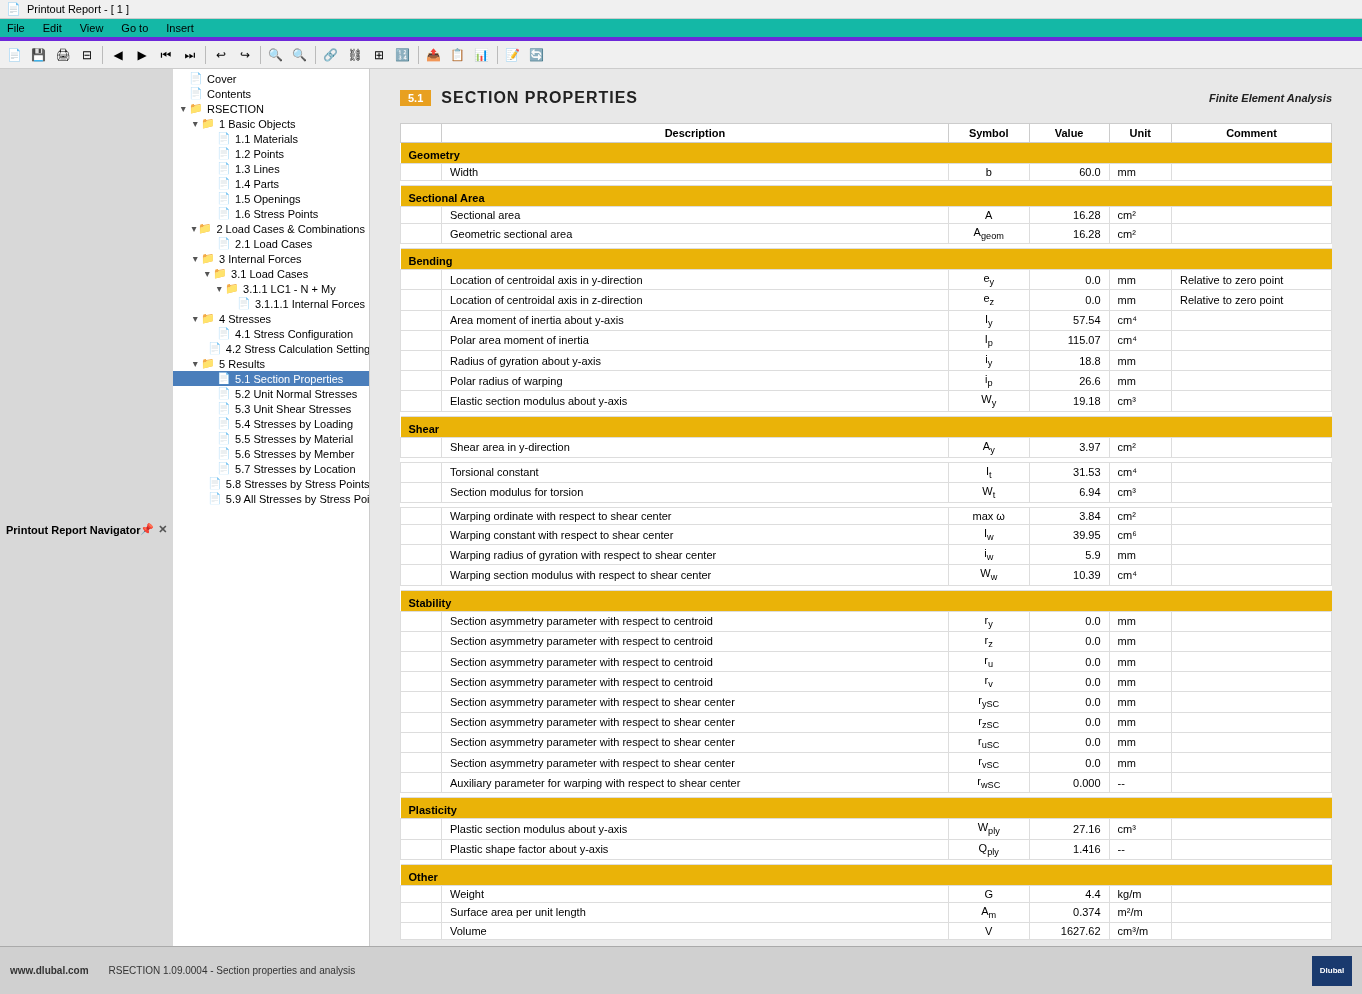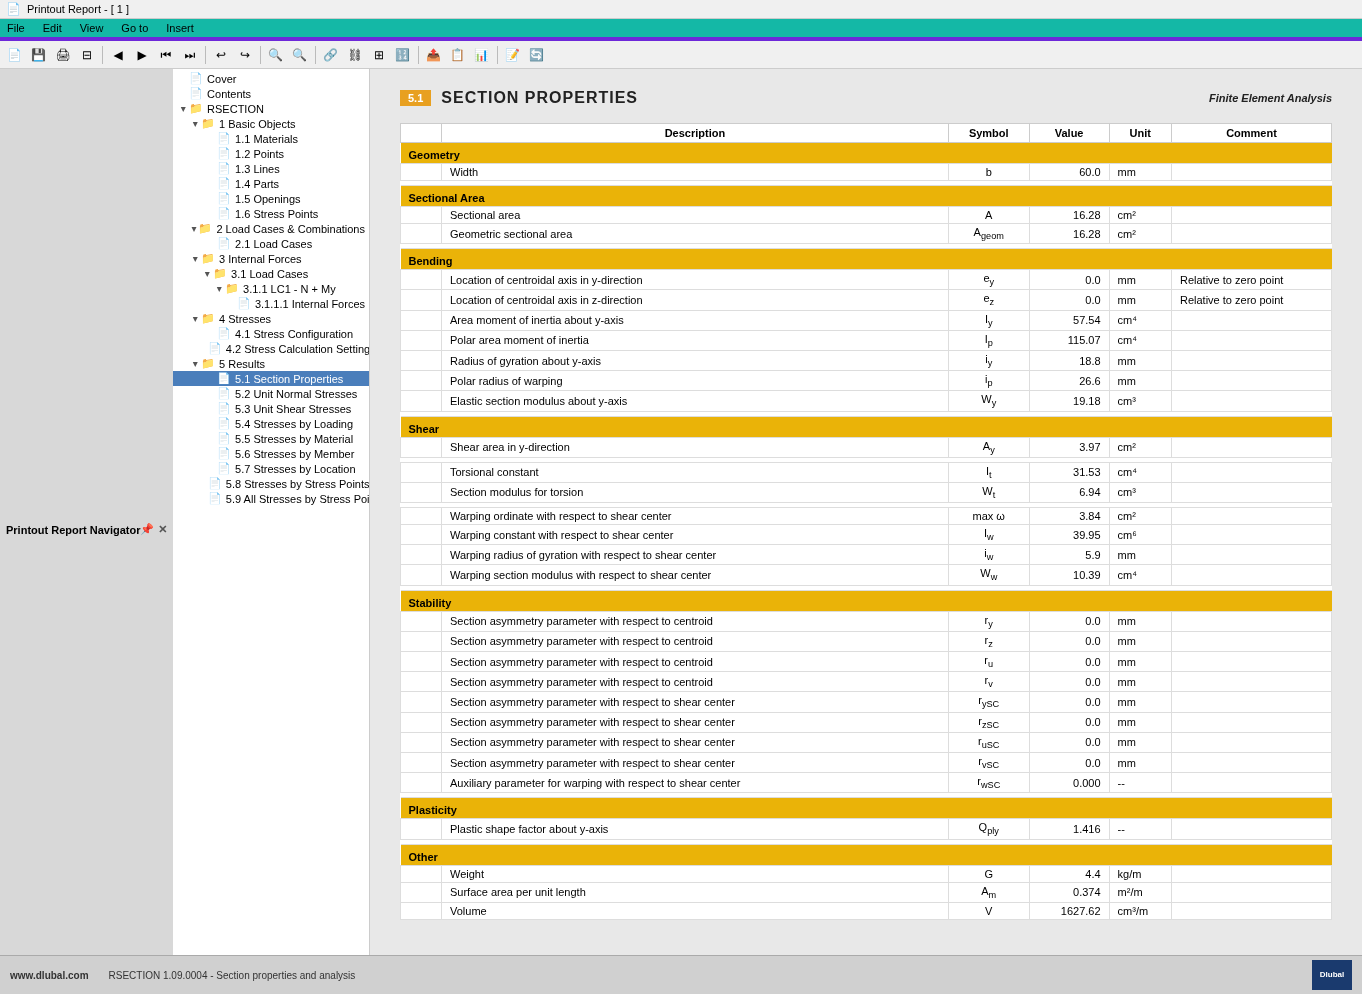--- a/index.html
+++ b/index.html
@@ -168,21 +168,21 @@
 
     
     .section-wrapper { margin-bottom: 20px; }
 
     
     .footer-bar {
       position: fixed;
       bottom: 0;
       left: 0;
       right: 0;
-      height: 39px;
+      height: 48px;
       background: #d0d0d0;
       border-top: 1px solid #aaa;
       display: flex;
       align-items: center;
       padding: 0 10px;
       font-size: 10px;
       gap: 20px;
     }
     .footer-url { font-weight: bold; color: #333; }
     .footer-desc { color: #333; }
@@ -675,20 +675,28 @@
           </tr>
           <tr class="spacer">
               <td colspan="6"></td>
             </tr>
 
           <tr class="section-header-row">
             <td colspan="6">Plasticity</td>
           </tr>
           <tr class="data-row">
             <td></td>
+            <td>Plastic section modulus about y-axis</td>
+            <td class="center">W<sub>ply</sub></td>
+            <td class="right">27.16</td>
+            <td>cm³</td>
+            <td></td>
+          </tr>
+          <tr class="data-row">
+            <td></td>
             <td>Plastic shape factor about y-axis</td>
             <td class="center">Q<sub>ply</sub></td>
             <td class="right">1.416</td>
             <td>--</td>
             <td></td>
           </tr>
           <tr class="spacer">
               <td colspan="6"></td>
             </tr>
 

